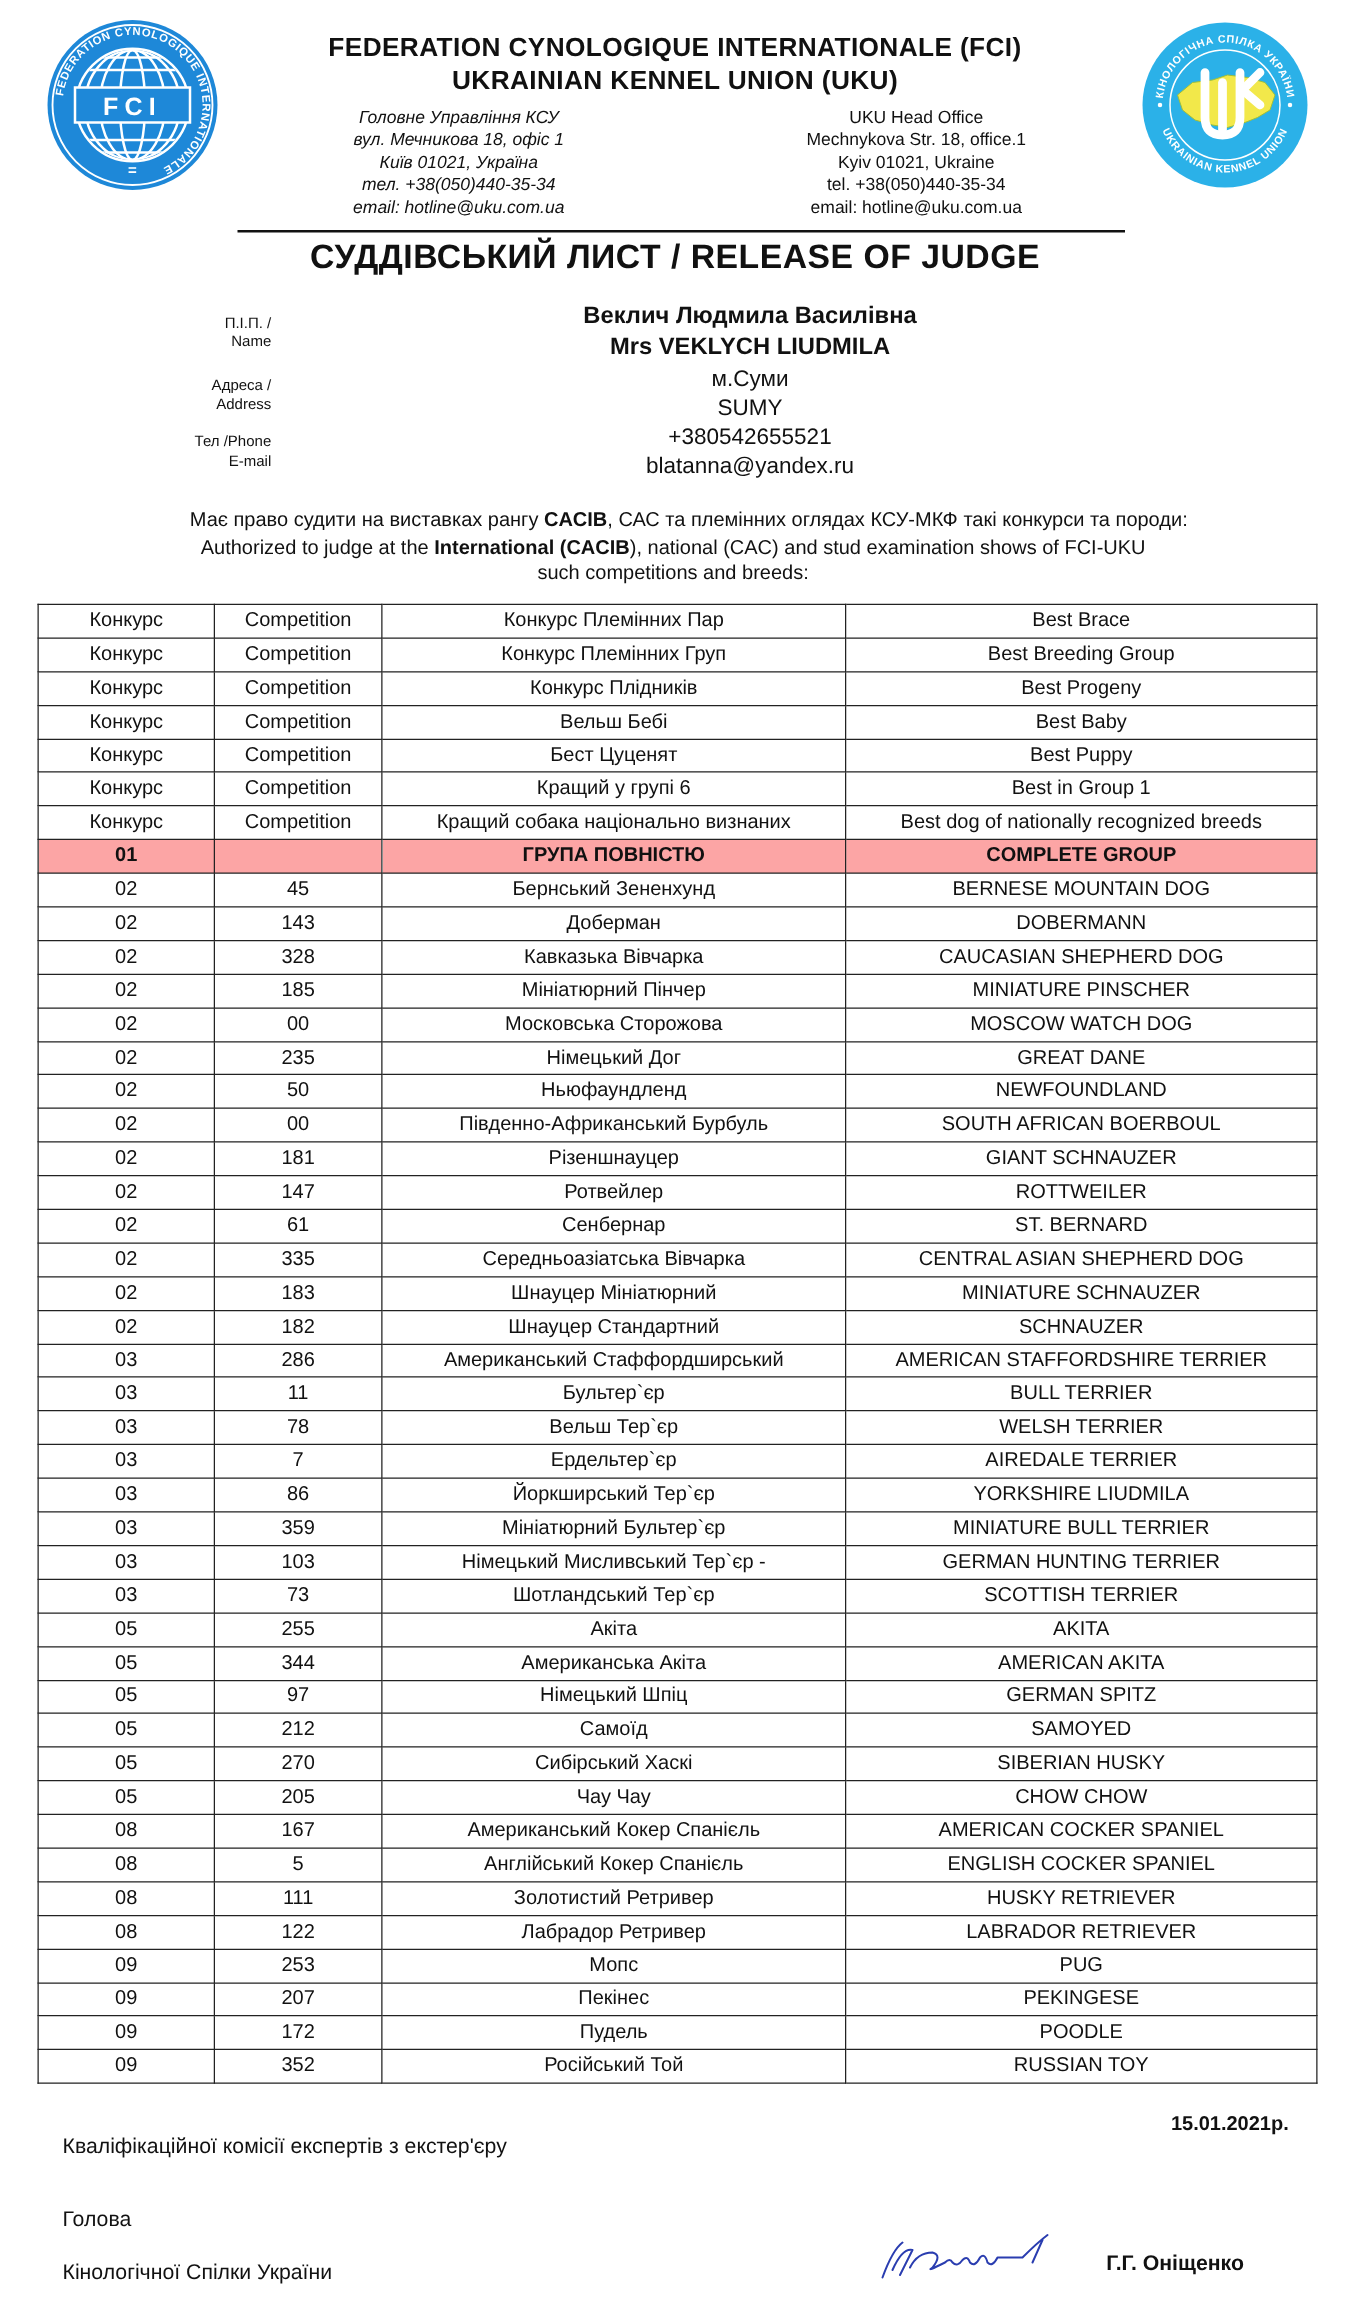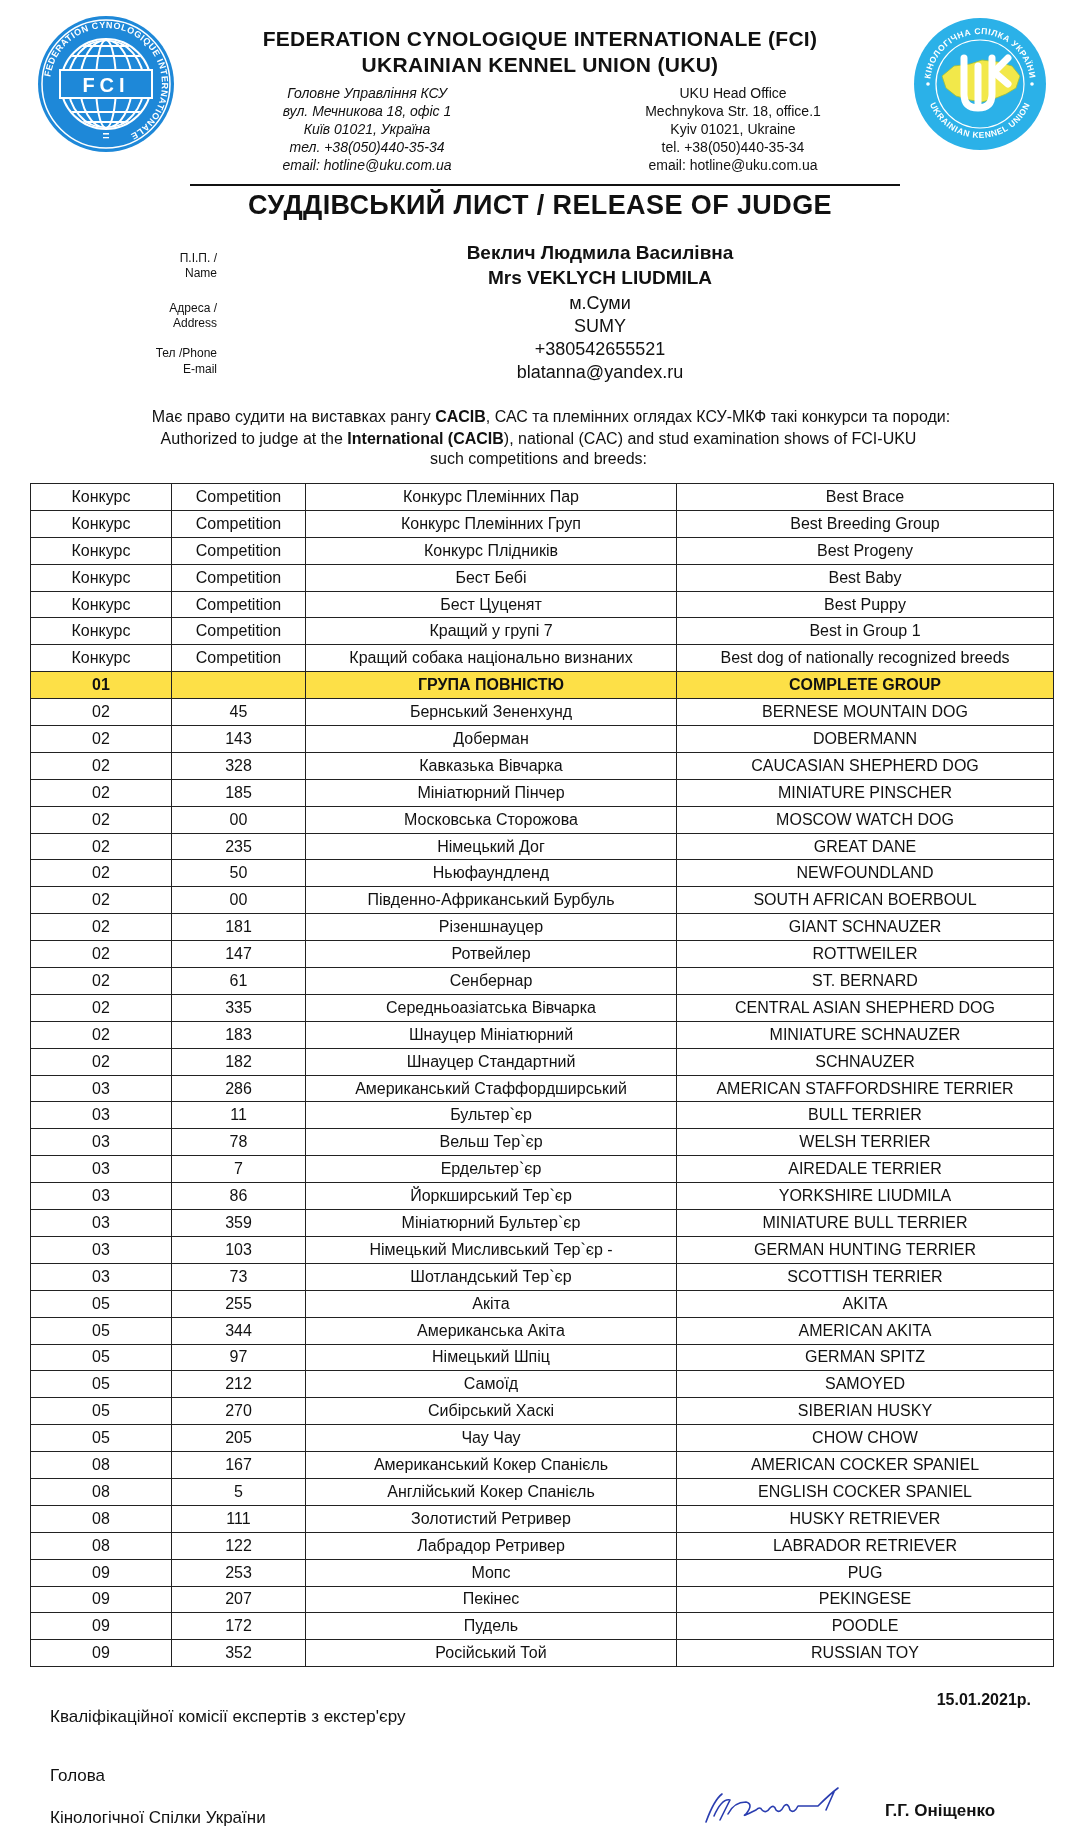--- a/index.html
+++ b/index.html
@@ -28,21 +28,21 @@
 
   .intro { position: absolute; left: 0; width: 1077px; text-align: center; font-size: 16px; line-height: 20px; }
   .intro b { font-weight: bold; }
 
   table#breeds { position: absolute; left: 30px; top: 483px; width: 1023px; border-collapse: collapse; table-layout: fixed; }
   #breeds td { border: 1.5px solid #222; height: 26.9px; text-align: center; font-size: 16px; line-height: 20px; padding: 0 2px; white-space: nowrap; overflow: hidden; }
   #breeds col.c1 { width: 141px; }
   #breeds col.c2 { width: 134px; }
   #breeds col.c3 { width: 371px; }
   #breeds col.c4 { width: 377px; }
-  #breeds tr.group-row td { background: #fde047; font-weight: bold; }
+  #breeds tr.group-row td { background: #fca5a5; font-weight: bold; }
 
   #issue-date { position: absolute; right: 46px; top: 1691px; font-weight: bold; font-size: 16px; }
 
   .signoff { position: absolute; left: 50px; font-weight: normal; font-size: 17px; line-height: 21px; }
   #signature { position: absolute; left: 700px; top: 1780px; width: 150px; height: 50px; }
   #signer-name { position: absolute; left: 885px; top: 1801px; font-weight: bold; font-size: 17px; }
 </style>
 </head>
 <body>
 
@@ -164,33 +164,33 @@
       </tr>
       <tr>
         <td>Конкурс</td>
         <td>Competition</td>
         <td>Конкурс Плідників</td>
         <td>Best Progeny</td>
       </tr>
       <tr>
         <td>Конкурс</td>
         <td>Competition</td>
-        <td>Бест Бебі</td>
+        <td>Вельш Бебі</td>
         <td>Best Baby</td>
       </tr>
       <tr>
         <td>Конкурс</td>
         <td>Competition</td>
         <td>Бест Цуценят</td>
         <td>Best Puppy</td>
       </tr>
       <tr>
         <td>Конкурс</td>
         <td>Competition</td>
-        <td>Кращий у групі 7</td>
+        <td>Кращий у групі 6</td>
         <td>Best in Group 1</td>
       </tr>
       <tr>
         <td>Конкурс</td>
         <td>Competition</td>
         <td>Кращий собака національно визнаних</td>
         <td>Best dog of nationally recognized breeds</td>
       </tr>
       <tr class="group-row">
         <td>01</td>

